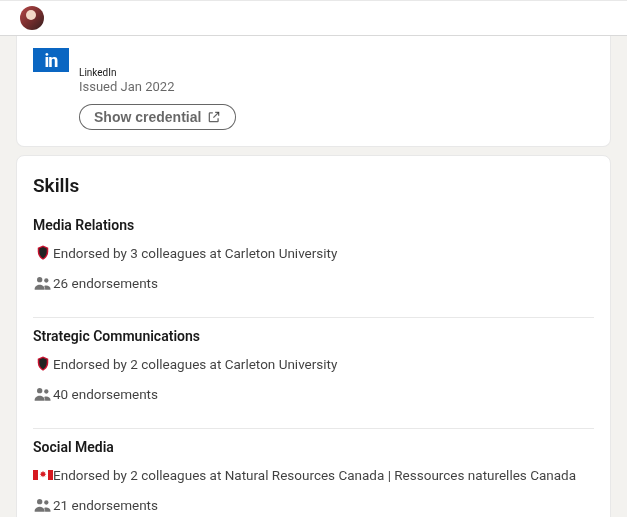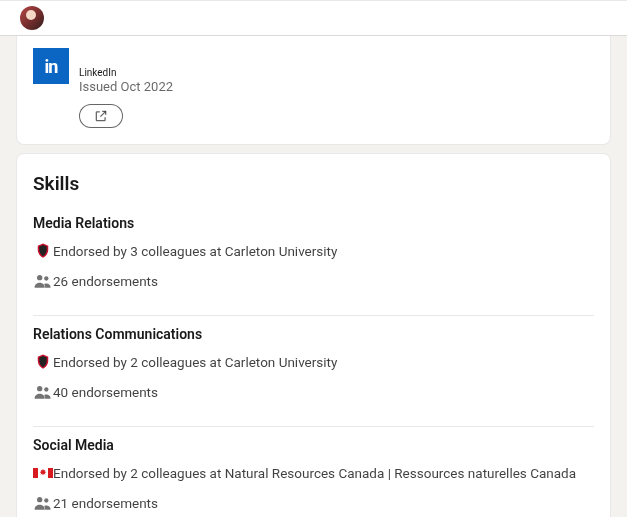--- a/index.html
+++ b/index.html
@@ -32,21 +32,21 @@
   }
   .card {
     background: #fff;
     border: 1px solid #e8e8e8;
     border-radius: 8px;
     margin: 4px 16px 8px 16px;
   }
   .cert-card { padding: 12px 16px 16px 16px; border-top-left-radius:0; border-top-right-radius:0; border-top:none; margin-top:0;}
   .cert-row { display:flex; gap:10px; }
   .li-logo {
-    width: 36px; height: 36px; background:#0a66c2; color:#fff;
+    width: 36px; height: 24px; background:#0a66c2; color:#fff;
     display:flex; align-items:center; justify-content:center;
     font-weight:700; font-size:18px; letter-spacing:-1px;
     flex-shrink:0;
   }
   .cert-title { font-size: 14px; font-weight:600; color: rgba(0,0,0,0.9); }
   .cert-sub { font-size: 10px; color: rgba(0,0,0,0.9); margin-top:19px;}
   .cert-meta { font-size: 13px; color: rgba(0,0,0,0.6); margin-top:1px;}
   .pill-btn {
     display:inline-flex; align-items:center; gap:6px;
     margin-top:10px;
@@ -84,22 +84,23 @@
 
 <div class="topbar">
   <div class="avatar"></div>
 </div>
 
 <div class="card cert-card">
   <div class="cert-row">
     <div class="li-logo">in</div>
     <div>
       <div class="cert-sub">LinkedIn</div>
-      <div class="cert-meta">Issued Oct 2022</div>
+      <div class="cert-meta">Issued Jan 2022</div>
       <button class="pill-btn">
+        <span>Show credential</span>
         <svg viewBox="0 0 24 24" fill="none" stroke="currentColor" stroke-width="2.2">
           <path d="M14 4h6v6"></path>
             <path d="M20 4l-9 9"></path>
             <path d="M19 14v5a1 1 0 0 1-1 1H5a1 1 0 0 1-1-1V6a1 1 0 0 1 1-1h5"></path>
         </svg>
       </button>
     </div>
   </div>
 </div>
 
@@ -127,21 +128,21 @@
             <path d="M2 19c0-3 3-5 6-5s6 2 6 5v1H2z"></path>
             <path d="M14.5 20v-1c0-1.3-.4-2.5-1.2-3.5 1-.3 1.8-.5 2.7-.5 2.6 0 5 1.6 5 4v1z"></path>
           </svg>
       </span>
       <span class="txt">26 endorsements</span>
     </div>
   </div>
   <div class="skill-sep"></div>
 
   <div class="skill">
-    <div class="skill-name">Relations Communications</div>
+    <div class="skill-name">Strategic Communications</div>
     <div class="endorse-line">
       <span class="org-logo carleton">
         <svg viewBox="0 0 24 24">
             <path fill="#c8102e" d="M12 2l7 3v5c0 5-3 9-7 11-4-2-7-6-7-11V5l7-3z"></path>
             <path fill="#222" d="M12 4l5 2v4c0 4-2 7-5 9-3-2-5-5-5-9V6l5-2z"></path>
           </svg>
       </span>
       <span class="txt">Endorsed by 2 colleagues at Carleton University</span>
     </div>
     <div class="endorse-line">

